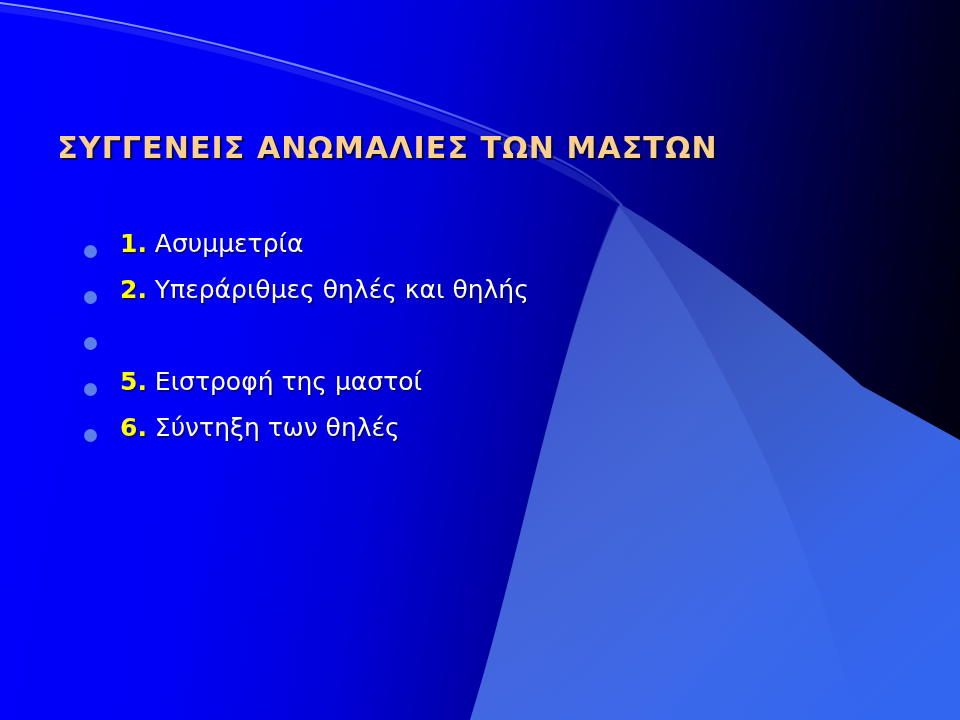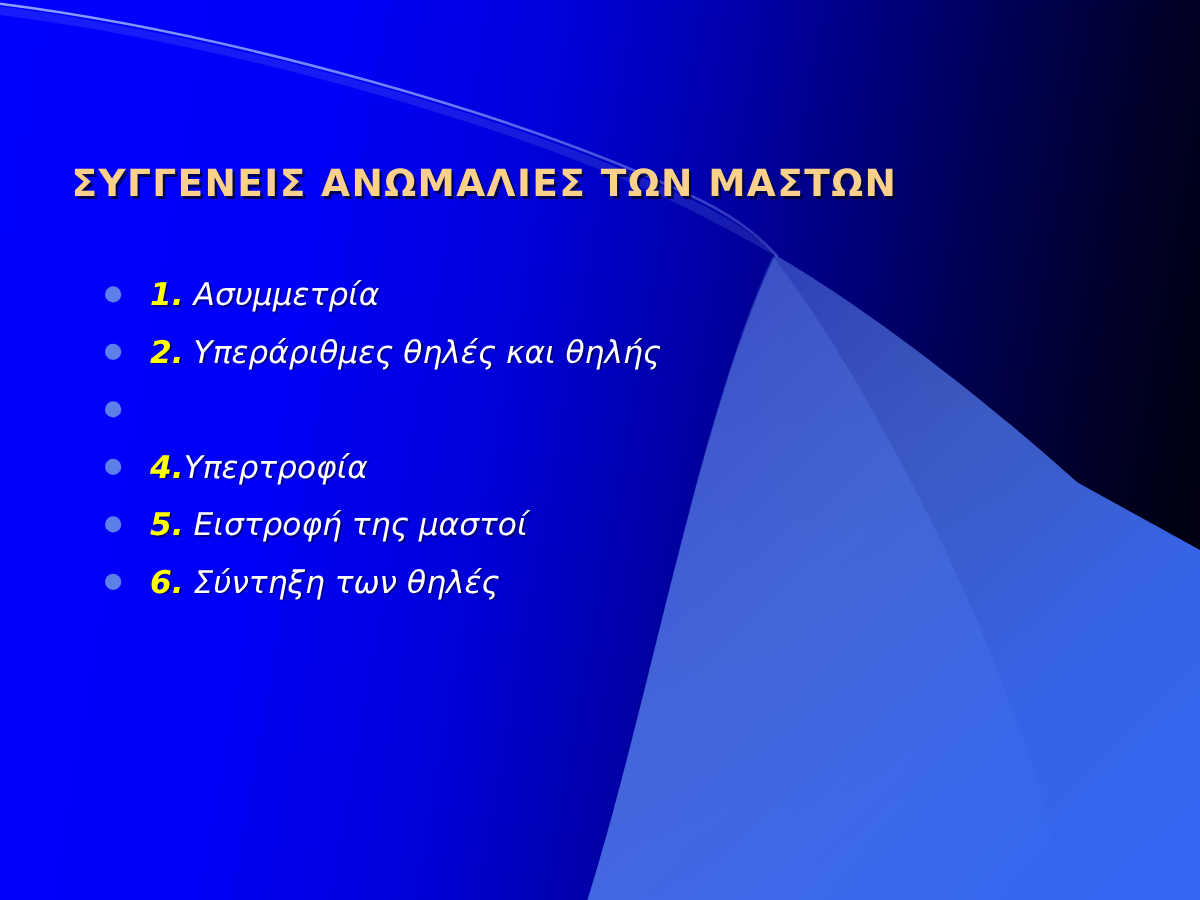--- a/index.html
+++ b/index.html
@@ -59,24 +59,23 @@
     left: 84px;
     top: 212px;
     width: 760px;
     margin: 0;
     padding: 0;
     list-style: none;
   }
 
   .bullet-row {
     display: flex;
-    align-items: center;
+    align-items: flex-end;
     height: 46px;
     white-space: nowrap;
-    font-style: italic;
   }
 
   .bullet-dot {
     flex: 0 0 auto;
     width: 13px;
     height: 13px;
     border-radius: 50%;
     background: #5c7fe8;
     margin-right: 23px;
   }
@@ -149,24 +148,20 @@
     </li>
     <li class="bullet-row">
       <span class="bullet-dot"></span>
       <span class="bullet-text"><span class="bullet-num">2.</span><span> Υπεράριθμες  θηλές  και  θηλής</span></span>
     </li>
     <li class="bullet-row">
       <span class="bullet-dot"></span>
     </li>
     <li class="bullet-row">
       <span class="bullet-dot"></span>
-      <span class="bullet-text"><span class="bullet-num">4.</span><span>Υπερτροφία</span></span>
-    </li>
-    <li class="bullet-row">
-      <span class="bullet-dot"></span>
       <span class="bullet-text"><span class="bullet-num">5.</span><span> Ειστροφή  της  μαστοί</span></span>
     </li>
     <li class="bullet-row">
       <span class="bullet-dot"></span>
       <span class="bullet-text"><span class="bullet-num">6.</span><span> Σύντηξη  των  θηλές</span></span>
     </li>
   </ul>
 
 </div>
 

